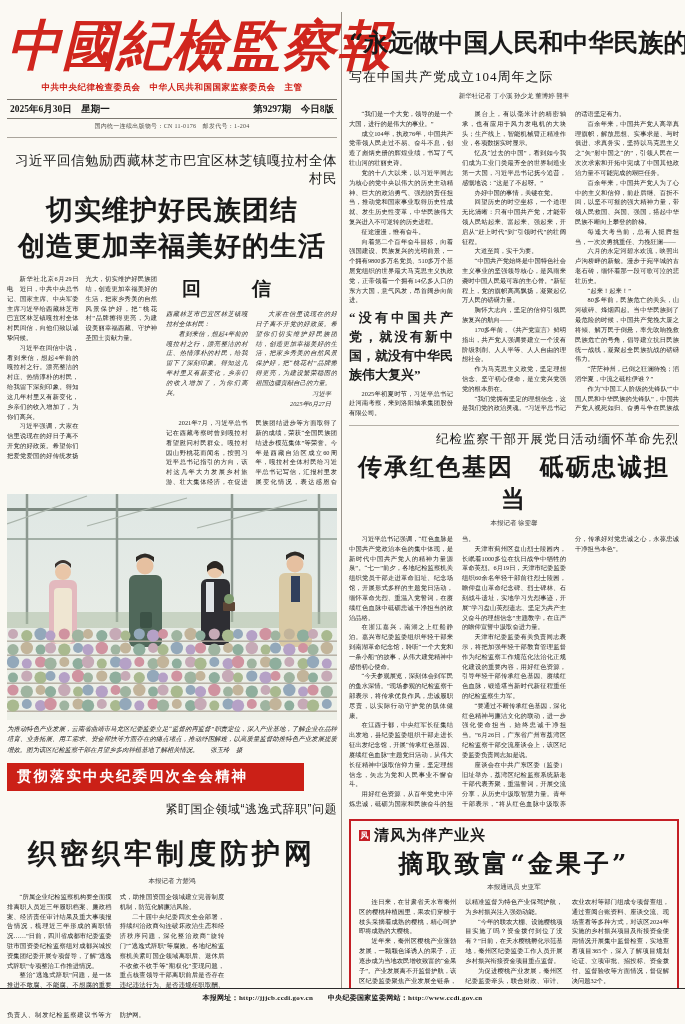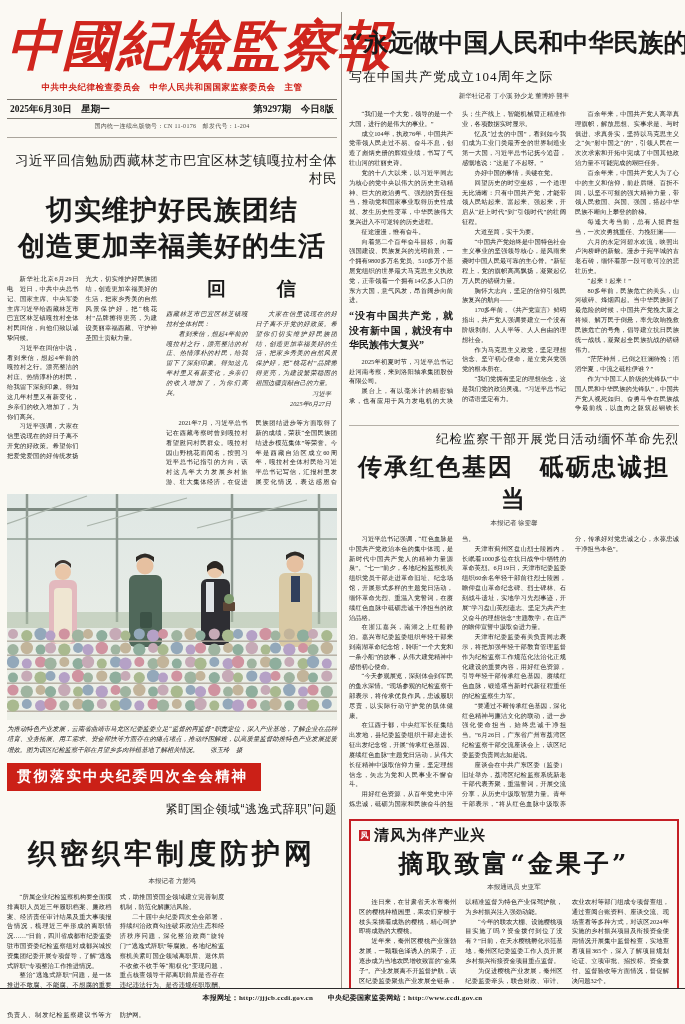--- a/index.html
+++ b/index.html
@@ -27,47 +27,47 @@
     display:flex; justify-content:space-between; padding:2.5px 3px; font-size:9.5px; font-weight:bold;gap:17px;
   }
   .pubcode { margin-top:2.5px; font-size:6px; color:#4c4a45; letter-spacing:.3px; }
   .mast-sep { border:none; border-top:1px solid #aaa59c; margin:6px 0 0; }
 
   
   .kicker  { text-align:right; font-weight:normal; font-family:"Liberation Sans","DejaVu Sans",sans-serif; }
   .byline  { text-align:center; font-size:6.5px; color:#3a3a3a; }
   .bodycols { font-size:6.3px; line-height:1.56; color:#1d1d1d; column-fill:auto; overflow:hidden; text-align:justify; }
   .bodycols p { text-indent:2em; text-align:justify; margin:0; }
-  .bodycols p.inline-subhead { text-indent:0; font-weight:bold; font-size:10px; margin:4px 0; line-height:1.45; }
+  .bodycols p.inline-subhead { text-indent:0; font-weight:bold; font-size:13px; margin:4px 0; line-height:1.45; }
   .bodycols p.sig-line { text-indent:0; text-align:right; padding-right:6px; margin-top:1px; }
   .bodycols p.no-indent { text-indent:0; }
 
   
   .l-kicker { margin-top:14px; font-size:13.5px; letter-spacing:.5px; }
   .l-headline {
     margin-top:5px; text-align:center; font-weight:900; font-size:27px; line-height:1.32;
     font-family:"Liberation Sans","DejaVu Sans",sans-serif; letter-spacing:1px;
   }
   .letter-section { display:flex; gap:9px; margin-top:10px; }
   .letter-news { width:150px; columns:2; column-gap:7px; height:192px; }
   .letter-area { width:171px; }
-  .letter-title { text-align:center; font-size:19px; font-weight:bold; letter-spacing:16px; padding-left:16px; margin-top:2px; }
+  .letter-title { font-size:19px; font-weight:bold; letter-spacing:16px; padding-left:16px; margin-top:2px; }
   .letter-flow { margin-top:7px; columns:2; column-gap:8px; height:104px; }
   .letter-flow p { font-style:italic; color:#2a2a2a; }
   .letter-cont { margin-top:5px; columns:2; column-gap:8px; height:70px; }
 
   
   .photo-wrap { margin-top:6px; }
   .photo-wrap svg { display:block; width:330px; height:226px; background:#e8ece8; }
   .photo-caption { margin-top:4px; font-size:6.4px; line-height:1.6; font-style:italic; color:#222; text-align:justify; }
   .photo-credit { white-space:nowrap; padding-left:10px; font-style:italic; }
 
   
   .banner {
-    margin-top:8px; width:254px; background:#cb2017; color:#fff; font-weight:bold;
+    margin-top:8px; width:297px; background:#cb2017; color:#fff; font-weight:bold;
     font-size:14.5px; letter-spacing:2px; padding:4px 10px 5px;
     font-family:"Liberation Sans","DejaVu Sans",sans-serif;
   }
 
   
   .pn-kicker { margin-top:10px; font-size:12px; letter-spacing:.5px; }
   .pn-headline { margin-top:17px; text-align:center; font-weight:bold; font-size:28px; letter-spacing:4px; font-family:"DejaVu Serif",serif; }
   .pn-byline { margin-top:4px; }
   .pn-body { margin-top:6px; columns:3; column-gap:8px; height:128px; }
 

